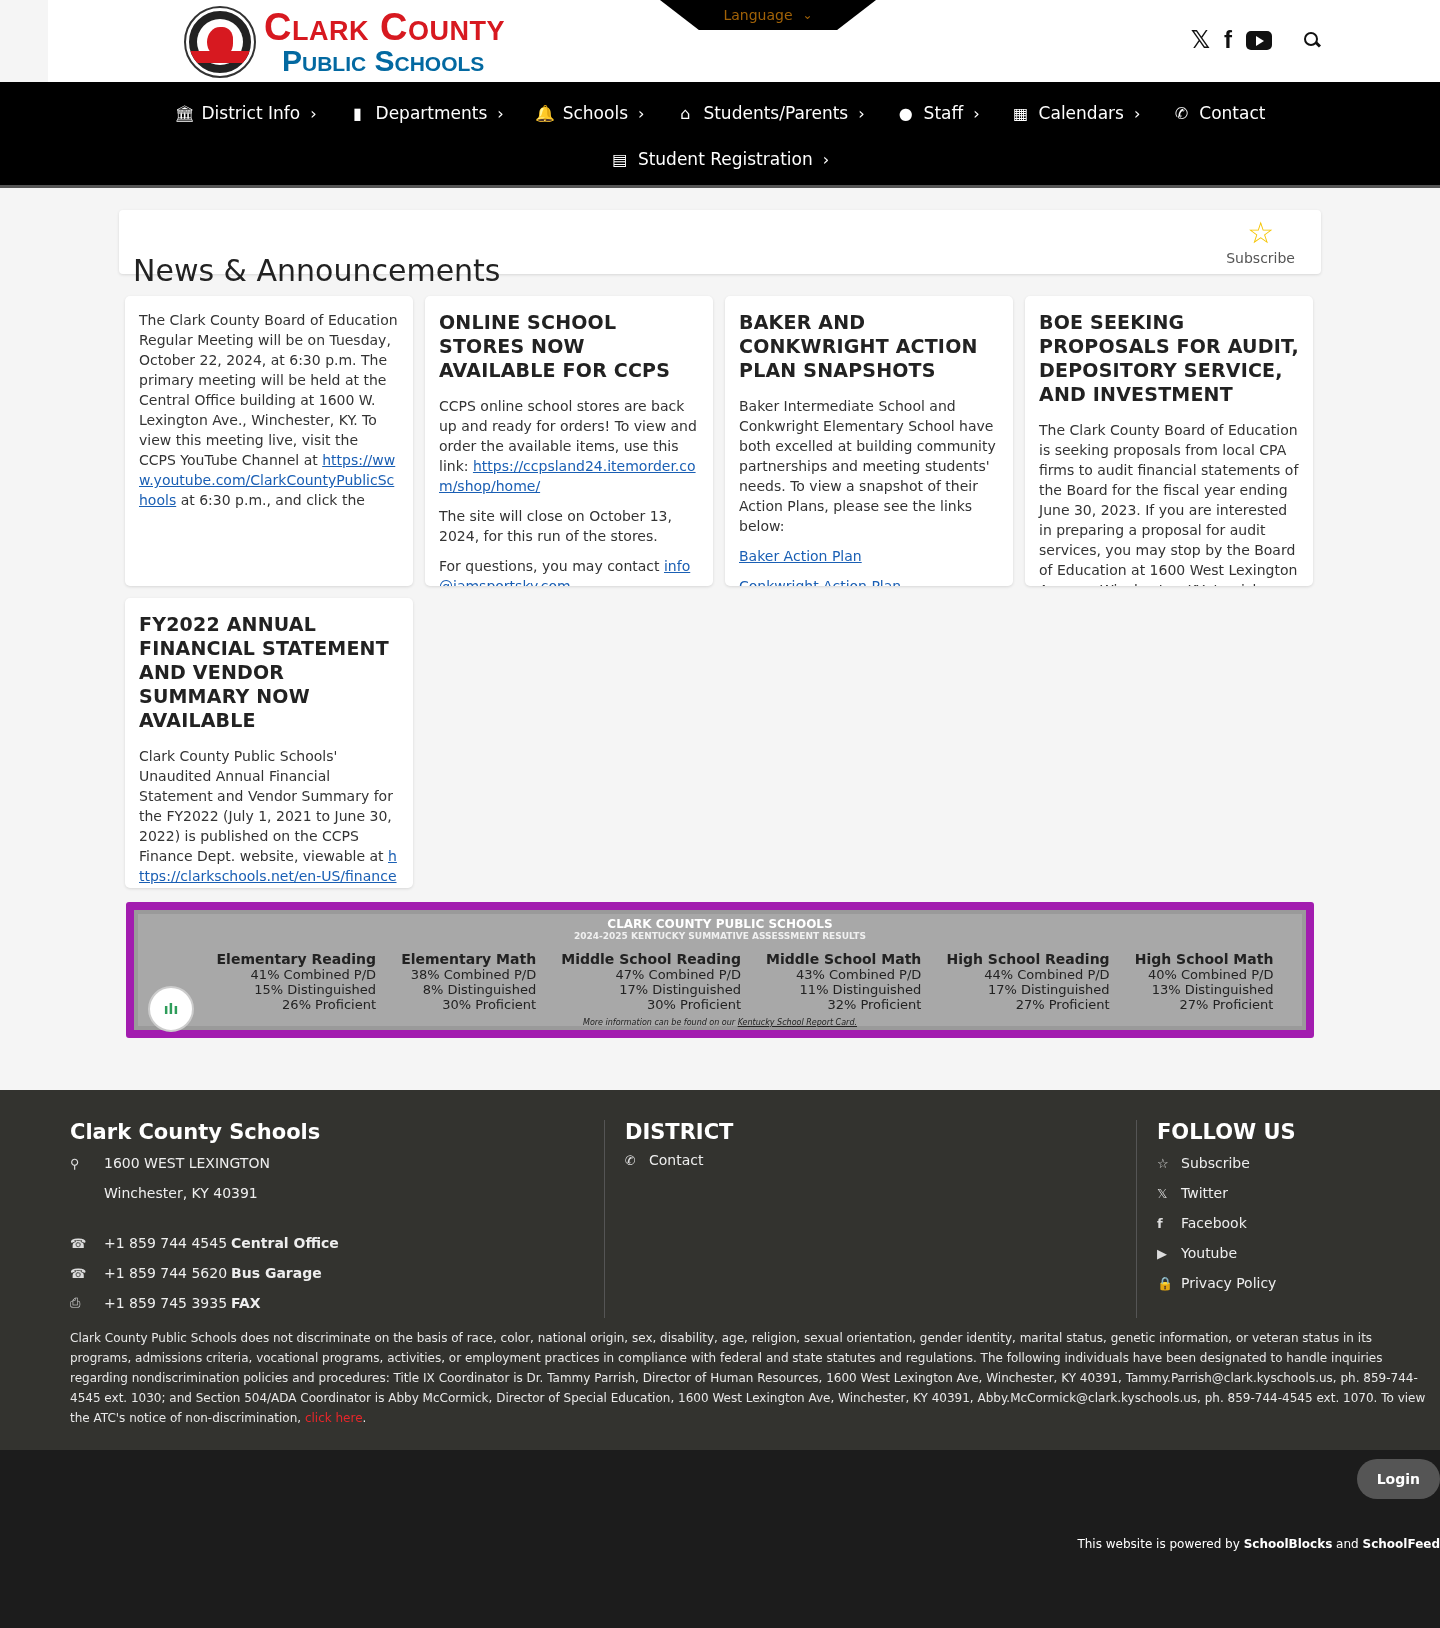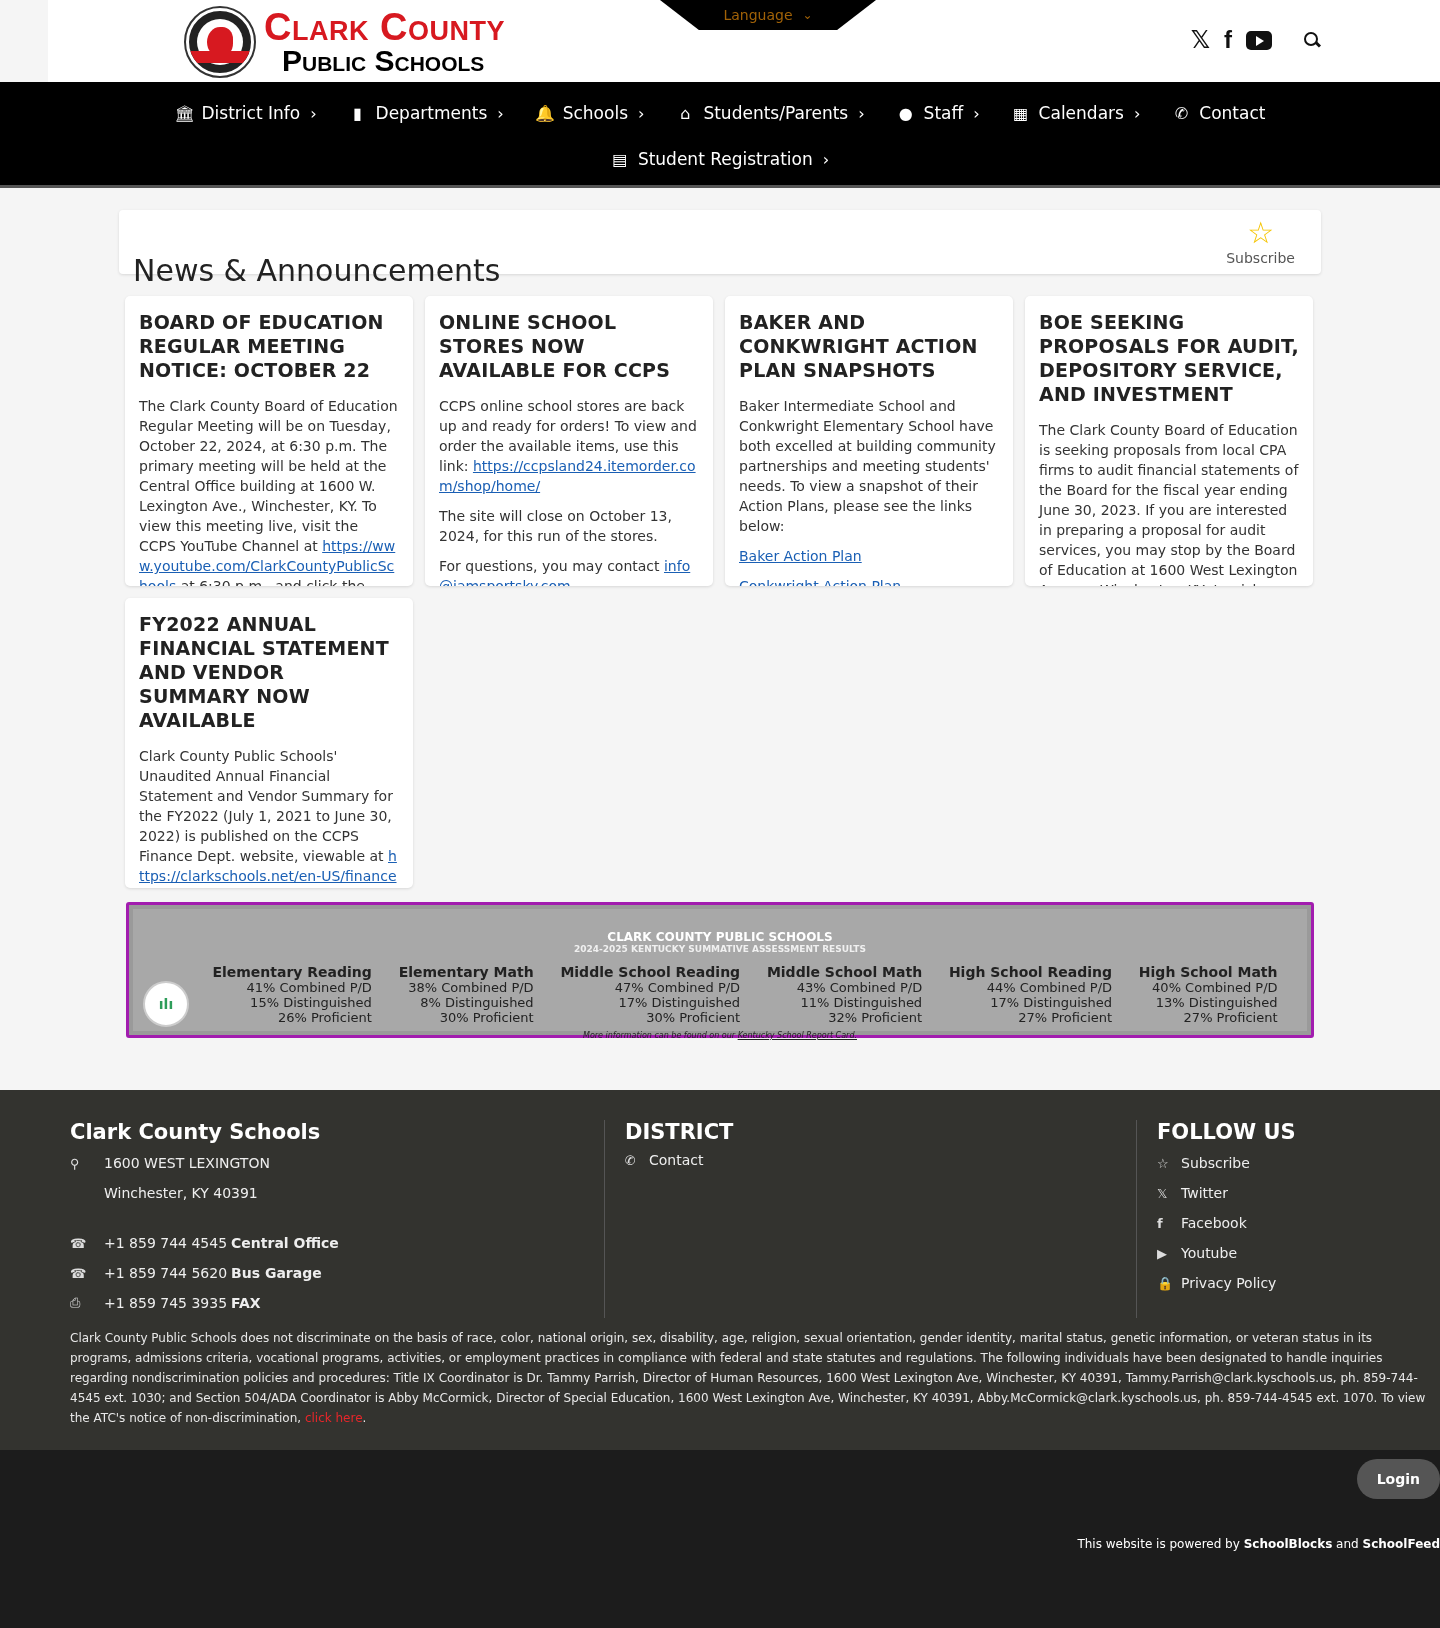--- a/index.html
+++ b/index.html
@@ -8,21 +8,21 @@
 
   
   .top-header { position: relative; height: 82px; background: #fff; margin-left: 48px; }
   .logo { position: absolute; left: 138px; top: 8px; display: flex; align-items: center; }
   .logo-seal { width: 68px; height: 68px; border-radius: 50%; background: #222; border: 3px solid #fff; outline: 2px solid #333; position: relative; overflow: hidden; }
   .logo-seal .inner { position: absolute; left: 8px; top: 8px; width: 46px; height: 46px; border-radius: 50%; background: #fff; }
   .logo-seal .bird { position: absolute; left: 18px; top: 16px; width: 26px; height: 30px; background: #d71920; border-radius: 50% 40% 45% 50%; }
   .logo-seal .band { position: absolute; left: 0; right: 0; bottom: 10px; height: 12px; background: #d71920; }
   .logo-text { margin-left: 10px; line-height: 1; }
   .logo-line1 { font-family: "Liberation Sans", sans-serif; font-weight: bold; color: #d71920; font-size: 38px; letter-spacing: 0.5px; font-variant: small-caps; }
-  .logo-line2 { font-family: "Liberation Sans", sans-serif; font-weight: bold; color: #000000; font-size: 30px; margin-left: 18px; font-variant: small-caps; }
+  .logo-line2 { font-family: "Liberation Sans", sans-serif; font-weight: bold; color: #0369a1; font-size: 30px; margin-left: 18px; font-variant: small-caps; }
 
   .lang-tab { position: absolute; left: 612px; top: 0; width: 216px; height: 30px; background: #000; clip-path: polygon(0 0, 100% 0, 82% 100%, 18% 100%); color: #a16207; font-size: 14px; display: flex; align-items: center; justify-content: center; gap: 10px; }
   .lang-tab .chev { font-size: 12px; }
 
   .social-top { position: absolute; right: 120px; top: 28px; display: flex; align-items: center; gap: 14px; }
   .social-top .ico { font-size: 24px; color: #111; font-weight: bold; line-height: 1; }
   .yt-box { width: 26px; height: 19px; background: #111; border-radius: 5px; position: relative; }
   .yt-box:after { content: ""; position: absolute; left: 10px; top: 5px; border-left: 8px solid #fff; border-top: 5px solid transparent; border-bottom: 5px solid transparent; }
   .search-ico { width: 16px; height: 16px; margin-left: 18px; position: relative; }
   .search-ico:before { content: ""; position: absolute; left: 0; top: 0; width: 10px; height: 10px; border: 2.5px solid #111; border-radius: 50%; }
@@ -42,21 +42,21 @@
   .subscribe-btn .star { font-size: 30px; color: #f5c400; line-height: 1; }
   .subscribe-btn .lbl { font-size: 14px; color: #555; margin-top: 2px; }
 
   .cards { width: 1202px; margin: 22px auto 0; display: grid; grid-template-columns: repeat(4, 288px); gap: 12px 12px; padding-left: 6px; }
   .card { background: #fff; border-radius: 5px; box-shadow: 0 1px 3px rgba(0,0,0,0.12); height: 290px; overflow: hidden; padding: 14px 14px; }
   .card h3 { margin: 0 0 14px; font-size: 19px; line-height: 24px; font-weight: bold; color: #222; text-transform: uppercase; letter-spacing: 0.2px; }
   .card p { margin: 0 0 10px; font-size: 14px; line-height: 20px; color: #333; }
   .card a { color: #1a5fb4; text-decoration: underline; word-break: break-all; }
 
   
-  .banner { width: 1188px; margin: 14px auto 0; height: 136px; background: #a8a8a8; border: 3px solid #a21caf; box-shadow: inset 0 0 0 4px #9a9a9a; border-radius: 3px; position: relative; padding: 26px 20px; }
+  .banner { width: 1188px; margin: 14px auto 0; height: 136px; background: #a8a8a8; border: 8px solid #a21caf; box-shadow: inset 0 0 0 4px #9a9a9a; border-radius: 3px; position: relative; padding: 8px 20px; }
   .banner-title { text-align: center; color: #fff; font-weight: bold; font-size: 12px; line-height: 13px; }
   .banner-sub { text-align: center; color: #f0f0f0; font-weight: bold; font-size: 9px; line-height: 11px; }
   .banner-cols { display: flex; justify-content: space-around; margin-top: 10px; padding-left: 50px; }
   .banner-col { text-align: right; font-size: 13px; color: #222; line-height: 15px; }
   .banner-col .head { font-weight: bold; font-size: 14px; }
   .banner-foot { text-align: center; font-size: 8px; font-style: italic; color: #222; margin-top: 6px; }
   .banner-foot span { text-decoration: underline; }
   .ky-badge { position: absolute; left: 14px; top: 76px; width: 46px; height: 46px; border-radius: 50%; background: #fff; border: 2px solid #ccc; display: flex; align-items: center; justify-content: center; color: #2e9d5a; font-weight: bold; font-size: 14px; }
 
   
@@ -157,21 +157,20 @@
 <section class="news-header">
   <h2 class="news-title">News &amp; Announcements</h2>
   <div class="subscribe-btn">
     <span class="star">☆</span>
     <span class="lbl">Subscribe</span>
   </div>
 </section>
 
 <section class="cards">
   <article class="card">
-    <h3>Board of Education Regular Meeting Notice: October 22</h3>
     <p><span>The Clark County Board of Education Regular Meeting will be on Tuesday, October 22, 2024, at 6:30 p.m. The primary meeting will be held at the Central Office building at 1600 W. Lexington Ave., Winchester, KY. To view this meeting live, visit the CCPS YouTube Channel at </span><a>https://www.youtube.com/ClarkCountyPublicSchools</a><span> at 6:30 p.m., and click the</span></p>
   </article>
   <article class="card">
     <h3>Online School Stores Now Available for CCPS</h3>
     <p><span>CCPS online school stores are back up and ready for orders!  To view and order the available items, use this link: </span><a>https://ccpsland24.itemorder.com/shop/home/</a></p>
     <p>The site will close on October 13, 2024, for this run of the stores.</p>
     <p><span>For questions, you may contact </span><a>info@iamsportsky.com</a></p>
   </article>
   <article class="card">
     <h3>Baker and Conkwright Action Plan Snapshots</h3>

